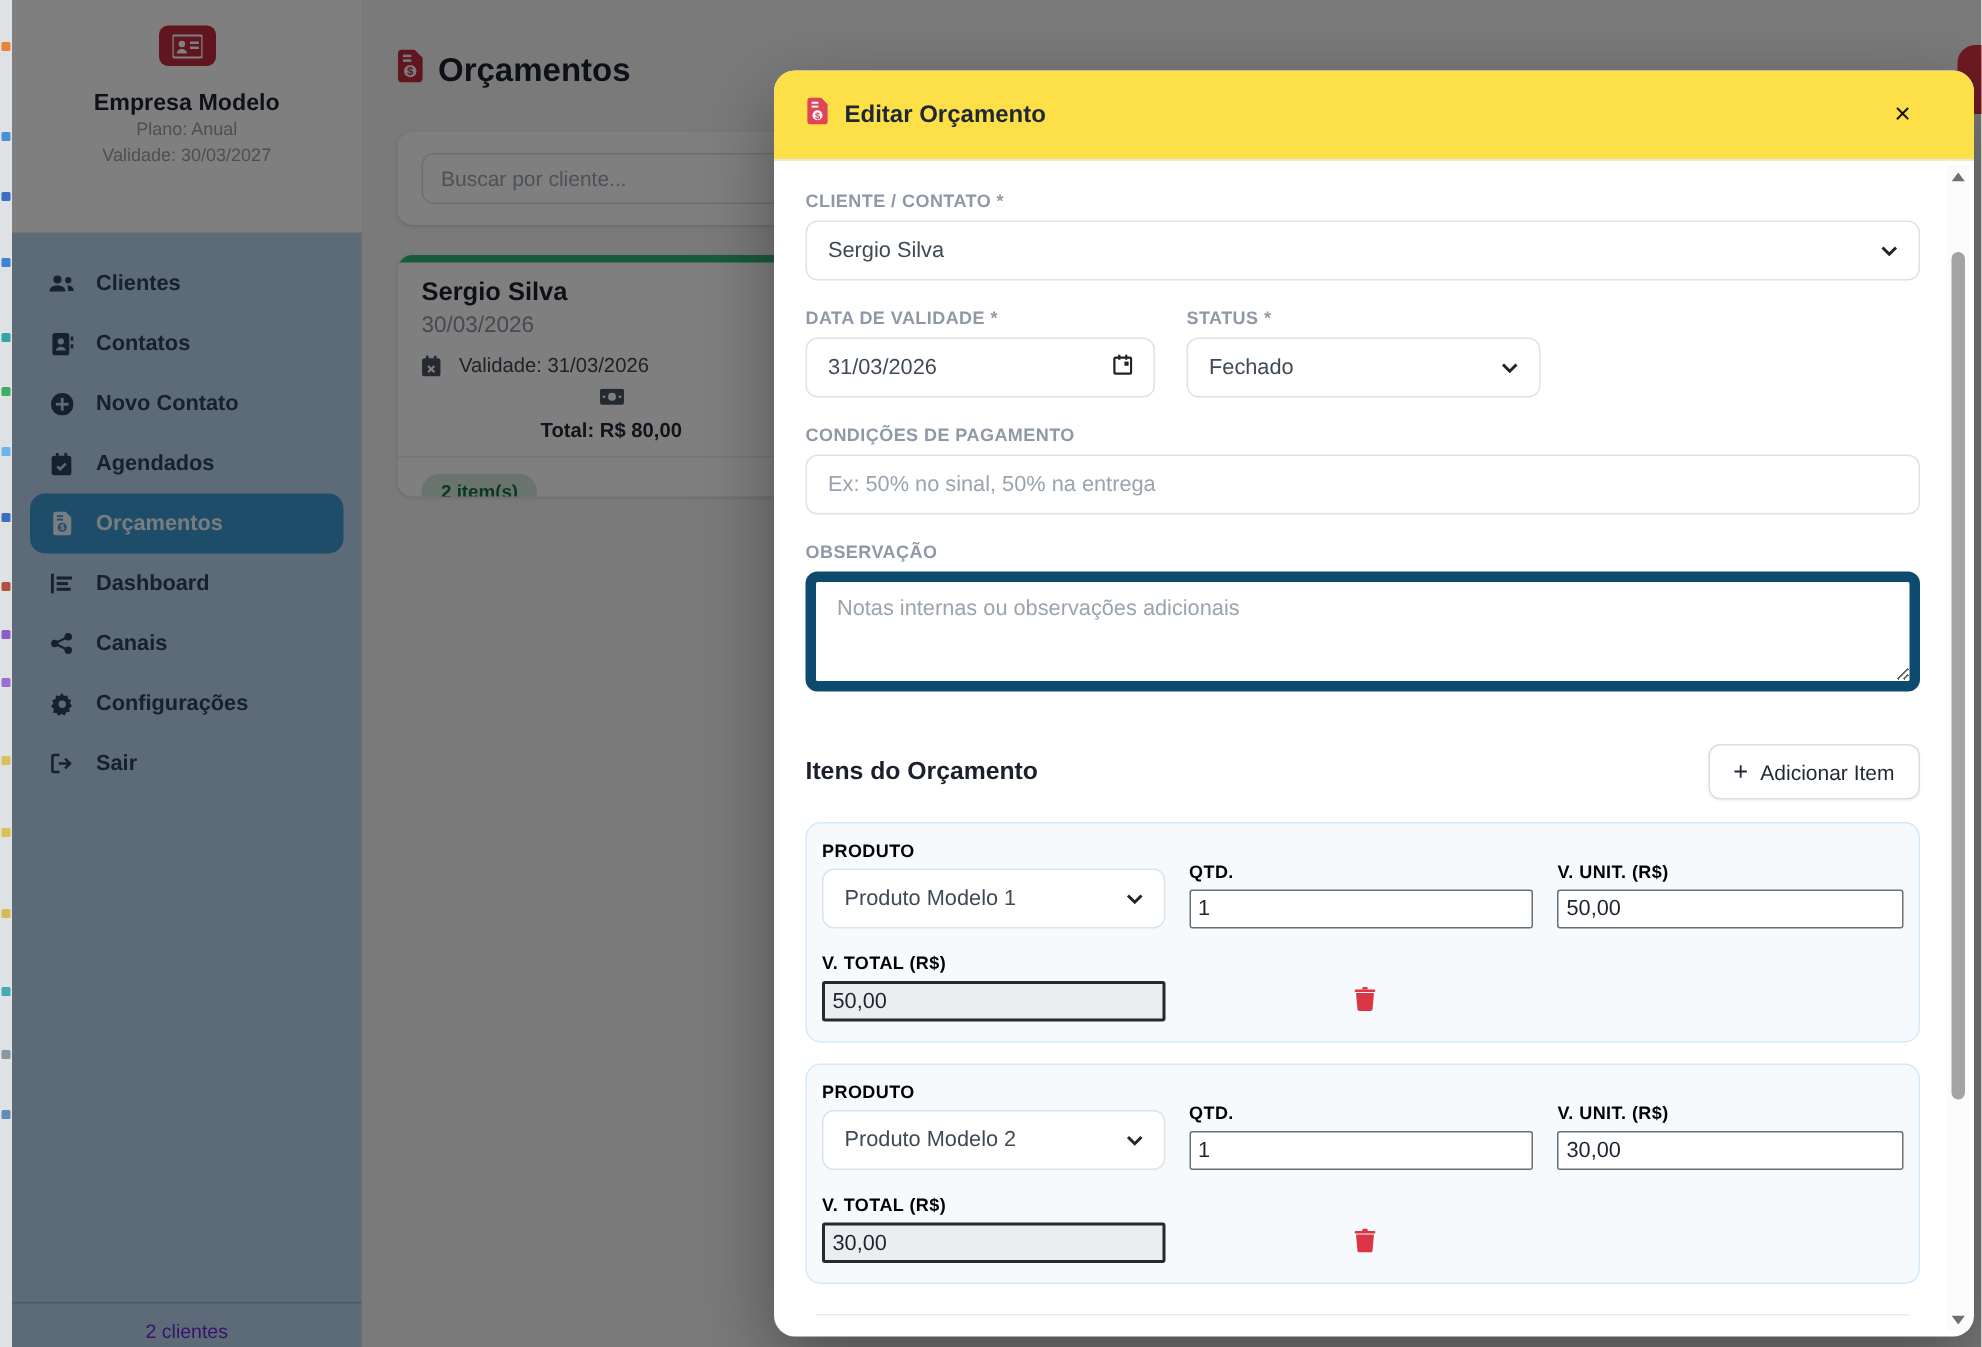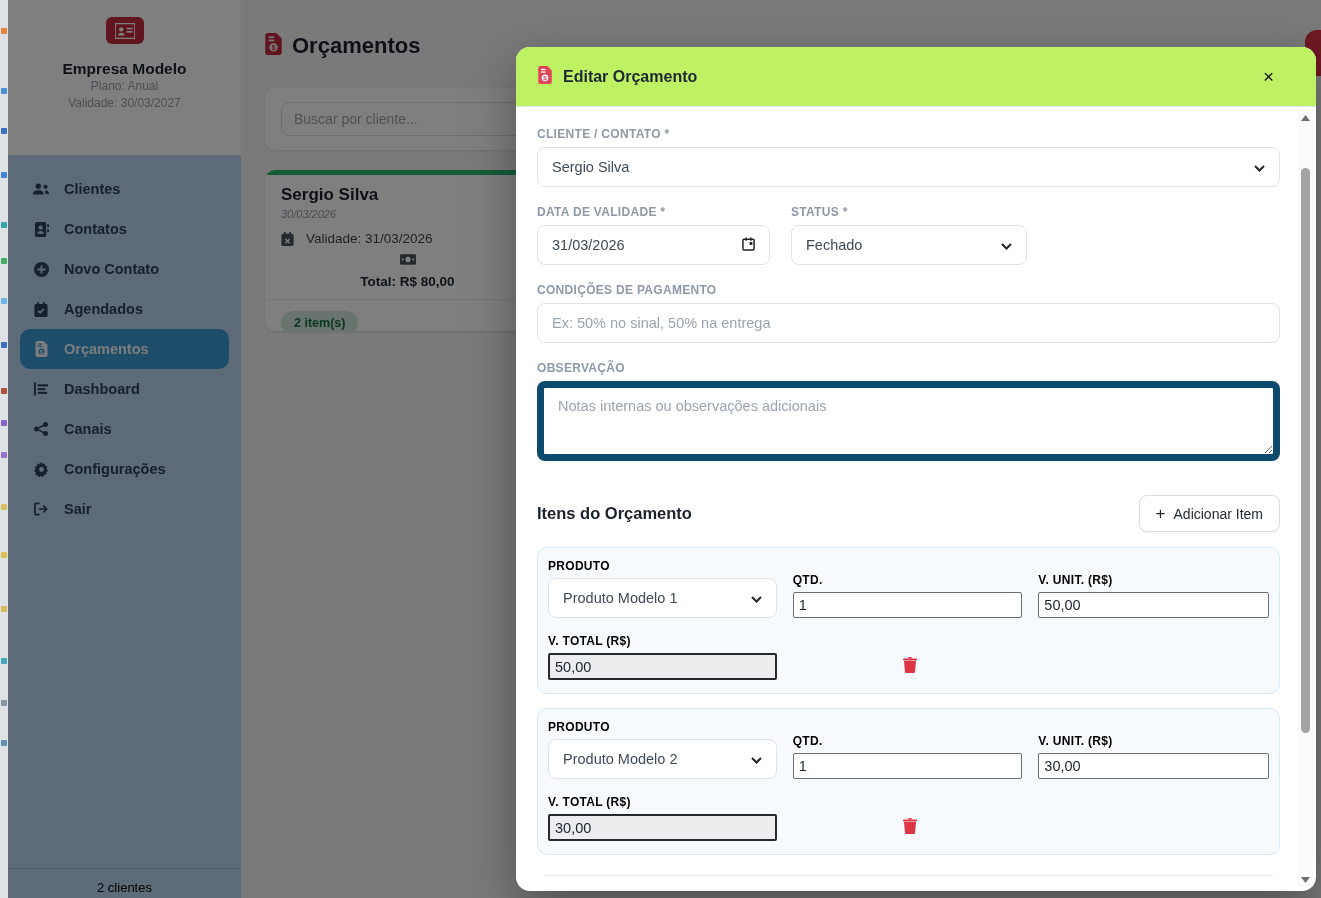--- a/index.html
+++ b/index.html
@@ -16,56 +16,56 @@
   .logo-badge { width:38px; height:27px; background:#c22b3f; border-radius:6px; margin:0 auto 16px auto;
                 display:flex; align-items:center; justify-content:center; color:#fff; }
   .company { font-size:15.5px; font-weight:bold; color:#1c2430; margin-bottom:0; }
   .plan-line { font-size:12px; color:#97a0ab; line-height:17px; }
   .nav { padding:14px 12px 0 12px; }
   .nav-item { display:flex; align-items:center; gap:14px; height:40px; padding:0 12px; border-radius:10px;
               color:#2b4257; font-size:14.5px; font-weight:bold; cursor:pointer; }
   .nav-item .ico { width:18px; display:flex; justify-content:center; }
   .nav-item.active { background:#3d9ad2; color:#f2fbff; }
   .side-footer { position:absolute; left:0; right:0; top:868px; border-top:1px solid #9db7ca; text-align:center;
-                 padding-top:11px; font-size:13px; color:#000000; }
+                 padding-top:11px; font-size:13px; color:#6d28d9; }
 
   
   .main { position:absolute; left:241px; top:0; right:0; height:898px; z-index:1; }
   .page-head { position:absolute; left:24px; top:33px; display:flex; align-items:center; gap:10px; }
   .page-head .doc-ico { color:#c22b3f; }
   .page-title { font-size:22px; font-weight:800; color:#1a202c; }
   .search-card { position:absolute; left:24px; top:88px; width:900px; height:62px; background:#fff; border-radius:10px;
                  box-shadow:0 1px 3px rgba(0,0,0,.12); }
   .search-input { position:absolute; left:16px; top:14px; width:420px; height:34px; border:1px solid #d8dde3;
                   border-radius:8px; padding:0 12px; font-size:14px; color:#3f4a56; background:#fff; font-family:inherit; }
   .search-input::placeholder { color:#9aa4af; }
 
   .client-card { position:absolute; left:24px; top:170px; width:285px; height:161px; background:#fff; border-radius:10px;
                  box-shadow:0 1px 3px rgba(0,0,0,.12); overflow:hidden; }
   .client-card .green-bar { height:5px; background:#2eb873; }
   .cc-body { padding:10px 16px 0 16px; }
   .cc-name { font-size:17px; font-weight:bold; color:#1a202c; margin-bottom:3px; }
-  .cc-date { font-size:11px; color:#8d97a3; margin-bottom:11px;font-style:italic; }
+  .cc-date { font-size:15px; color:#8d97a3; margin-bottom:11px; }
   .cc-row { display:flex; align-items:center; gap:9px; font-size:13.5px; color:#3c4654; margin-bottom:8px; }
   .cc-row.bold { font-weight:bold; color:#222b36;flex-direction:column; }
   .cc-row .ico { width:16px; color:#4a5560; display:flex; }
   .cc-divider { border-top:1px solid #e7eaee; margin-top:10px; }
   .cc-badge { display:inline-block; margin:11px 0 0 16px; background:#d3e9dc; color:#157347; font-size:12.5px;
               font-weight:bold; border-radius:20px; padding:5px 13px; }
 
   
   .fab { position:absolute; left:1305px; top:30px; width:36px; height:46px; background:#dc3545; border-radius:12px; z-index:2; }
 
   
   .backdrop { position:absolute; left:8px; top:0; right:0; bottom:0; background:rgba(0,0,0,0.5); z-index:10; }
 
   
   .modal { position:absolute; left:516px; top:47px; width:800px; height:844px; background:#fff; border-radius:14px;
            box-shadow:0 18px 50px rgba(0,0,0,.35); z-index:20; overflow:hidden; }
-  .modal-head { height:60px; background:#bef264; border-bottom:1px solid #e3e6ea; display:flex; align-items:center;
+  .modal-head { height:60px; background:#fde047; border-bottom:1px solid #e3e6ea; display:flex; align-items:center;
                 padding:0 22px; gap:11px; }
   .modal-title { font-size:16px; font-weight:bold; color:#1f2733; flex:1; }
   .modal-close { font-size:19px; color:#111; background:none; border:none; cursor:pointer; line-height:1;
                  padding:2px 6px; margin-right:14px; }
   .modal-body { padding:20px 36px 0 21px; }
 
   .f-label { font-size:12px; font-weight:bold; color:#8f99a6; letter-spacing:.3px; margin-bottom:6px; }
   .sel, .txt { height:40px; border:1px solid #dde3e9; border-radius:8px; background:#fff; display:flex;
                align-items:center; padding:0 14px; font-size:14.5px; color:#3f4a56; }
   .sel { justify-content:space-between; cursor:pointer; }

